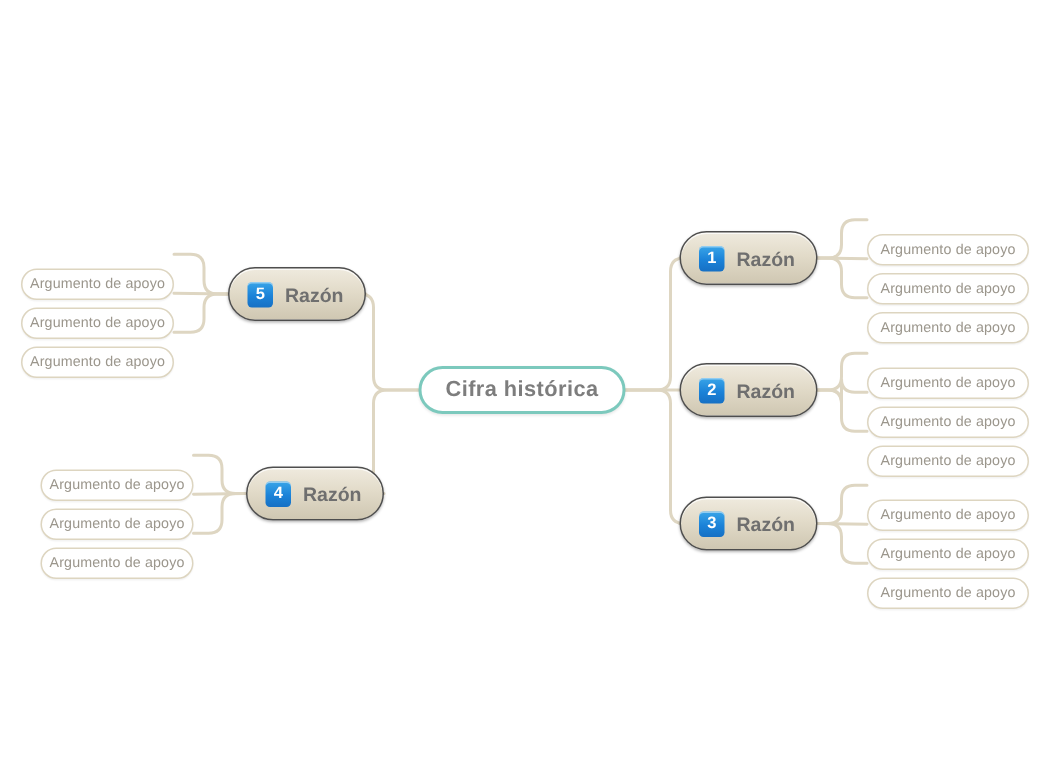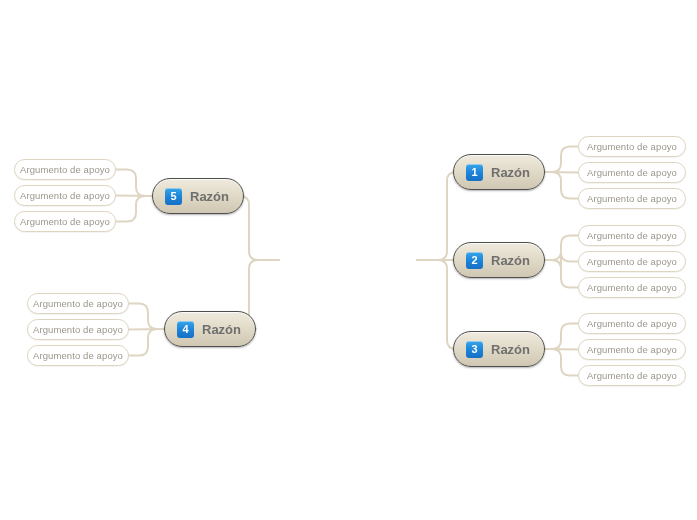--- a/index.html
+++ b/index.html
@@ -89,20 +89,21 @@
   .leaf-node {
     position: absolute;
     box-sizing: border-box;
     display: flex;
     align-items: center;
     justify-content: center;
     background: #ffffff;
     border: 1.3px solid #ddd5c0;
     border-radius: 11px;
     box-shadow: 0 1px 1px rgba(0,0,0,0.05);
+    margin-top: 20px;
   }
   .leaf-label {
     font-size: 9.5px;
     color: #9b968c;
     white-space: nowrap;
     letter-spacing: 0.1px;
   }
 </style>
 </head>
 <body style="background: rgb(255, 255, 255);">
@@ -123,20 +124,23 @@
       <path d="M 545 349 L 552 349 Q 561 349 561 358 L 561 366.5 Q 561 375.5 570 375.5 L 578 375.5" fill="none" stroke="#ded6c2" stroke-width="2" stroke-linecap="round"></path>
       <path d="M 279 260 L 258 260 Q 249 260 249 269 L 249 320 Q 249 329 240 329 L 256 329" fill="none" stroke="#ded6c2" stroke-width="2" stroke-linecap="round"></path>
       <path d="M 164 329 L 157 329 Q 148 329 148 320 L 148 312.5 Q 148 303.5 139 303.5 L 129 303.5" fill="none" stroke="#ded6c2" stroke-width="2" stroke-linecap="round"></path>
       <path d="M 164 329 L 129 329.5" fill="none" stroke="#ded6c2" stroke-width="2" stroke-linecap="round"></path>
       <path d="M 164 329 L 157 329 Q 148 329 148 338 L 148 346.5 Q 148 355.5 139 355.5 L 129 355.5" fill="none" stroke="#ded6c2" stroke-width="2" stroke-linecap="round"></path>
       <path d="M 279 260 L 258 260 Q 249 260 249 251 L 249 205 Q 249 196 240 196 L 244 196" fill="none" stroke="#ded6c2" stroke-width="2" stroke-linecap="round"></path>
       <path d="M 152 196 L 145 196 Q 136 196 136 187 L 136 178.5 Q 136 169.5 127 169.5 L 116 169.5" fill="none" stroke="#ded6c2" stroke-width="2" stroke-linecap="round"></path>
       <path d="M 152 196 L 116 195.5" fill="none" stroke="#ded6c2" stroke-width="2" stroke-linecap="round"></path>
       <path d="M 152 196 L 145 196 Q 136 196 136 205 L 136 212.5 Q 136 221.5 127 221.5 L 116 221.5" fill="none" stroke="#ded6c2" stroke-width="2" stroke-linecap="round"></path>
     </svg>
+<div class="root-node" style="left: 279px; top: 244px; width: 138px; height: 32px; border-color: rgb(124, 201, 189);">
+      <span class="root-label" style="color: rgb(125, 125, 125);">Cifra histórica</span>
+    </div>
     <div class="branch-node" style="left: 453px; top: 154px; width: 92px; height: 36px;">
       <span class="branch-badge">1</span>
       <span class="branch-label">Razón</span>
     </div>
     <div class="leaf-node" style="left: 578px; top: 136px; width: 108px; height: 21px;">
       <span class="leaf-label">Argumento de apoyo</span>
     </div>
     <div class="leaf-node" style="left: 578px; top: 162px; width: 108px; height: 21px;">
       <span class="leaf-label">Argumento de apoyo</span>
     </div>

